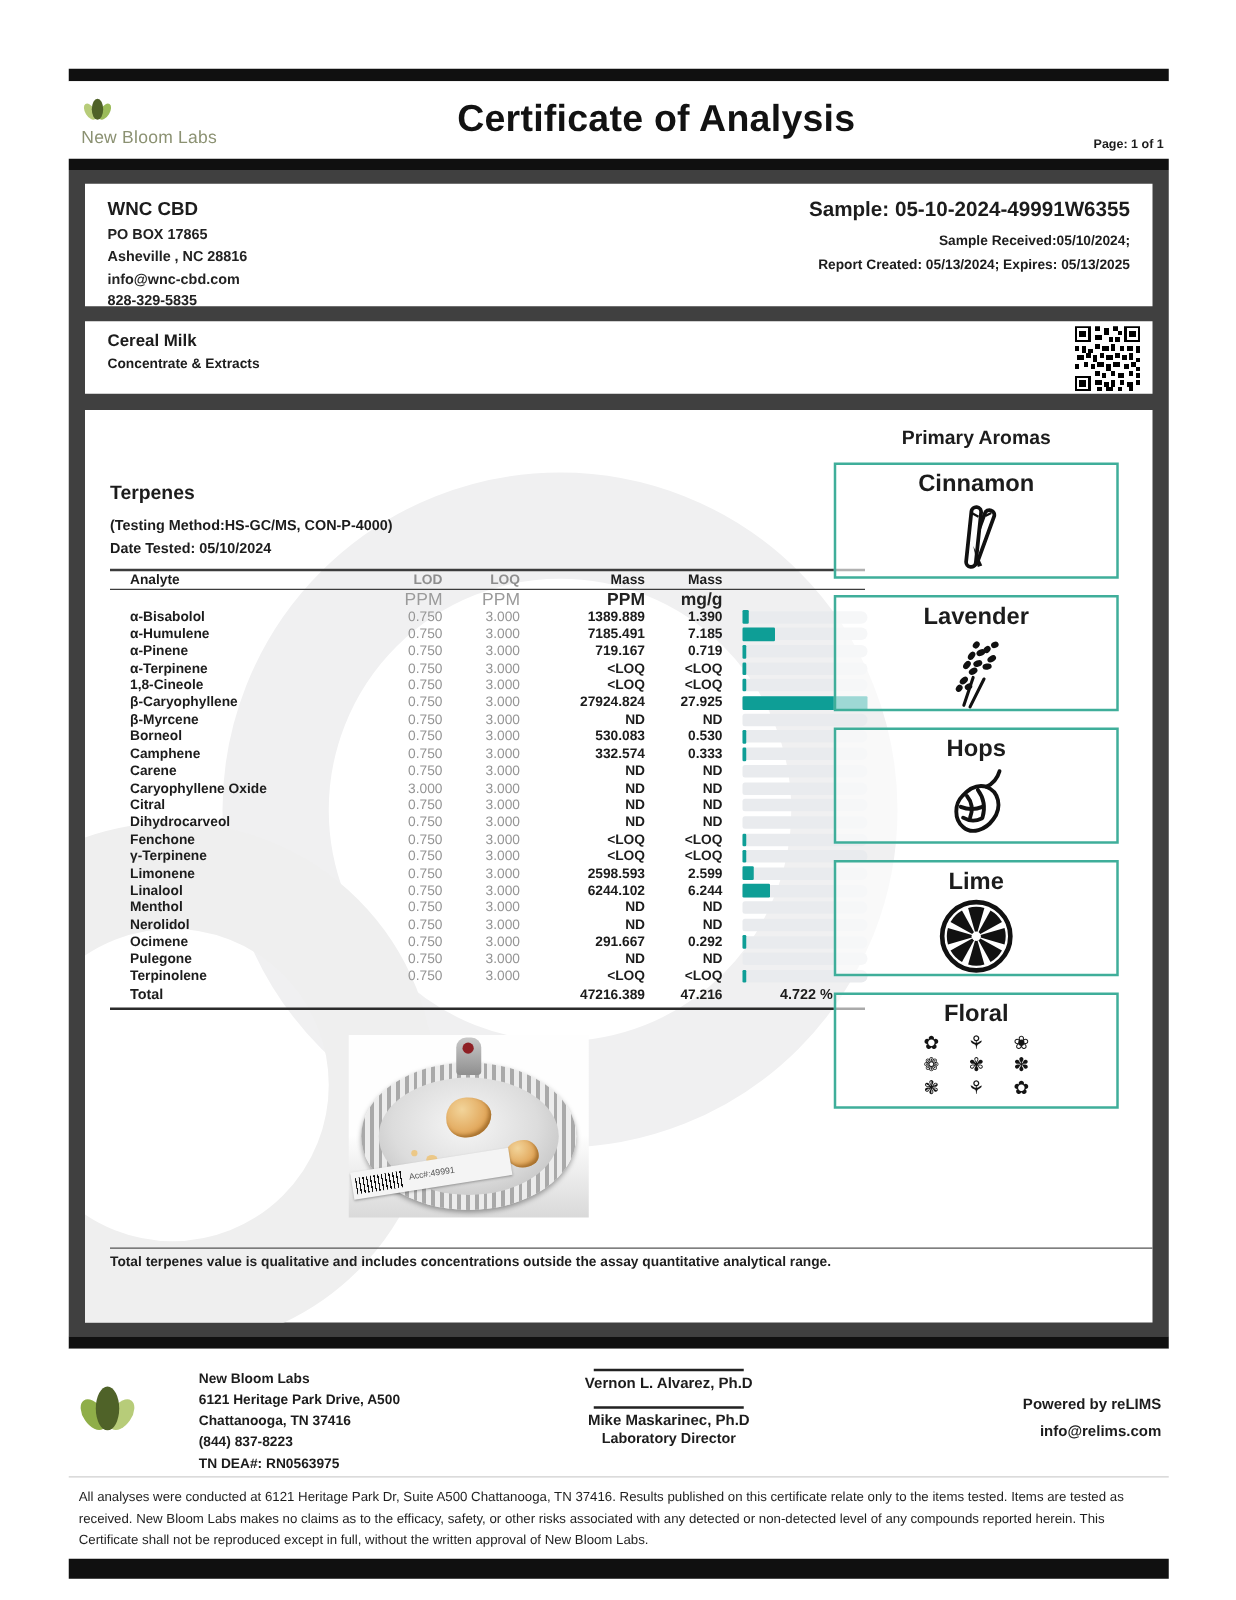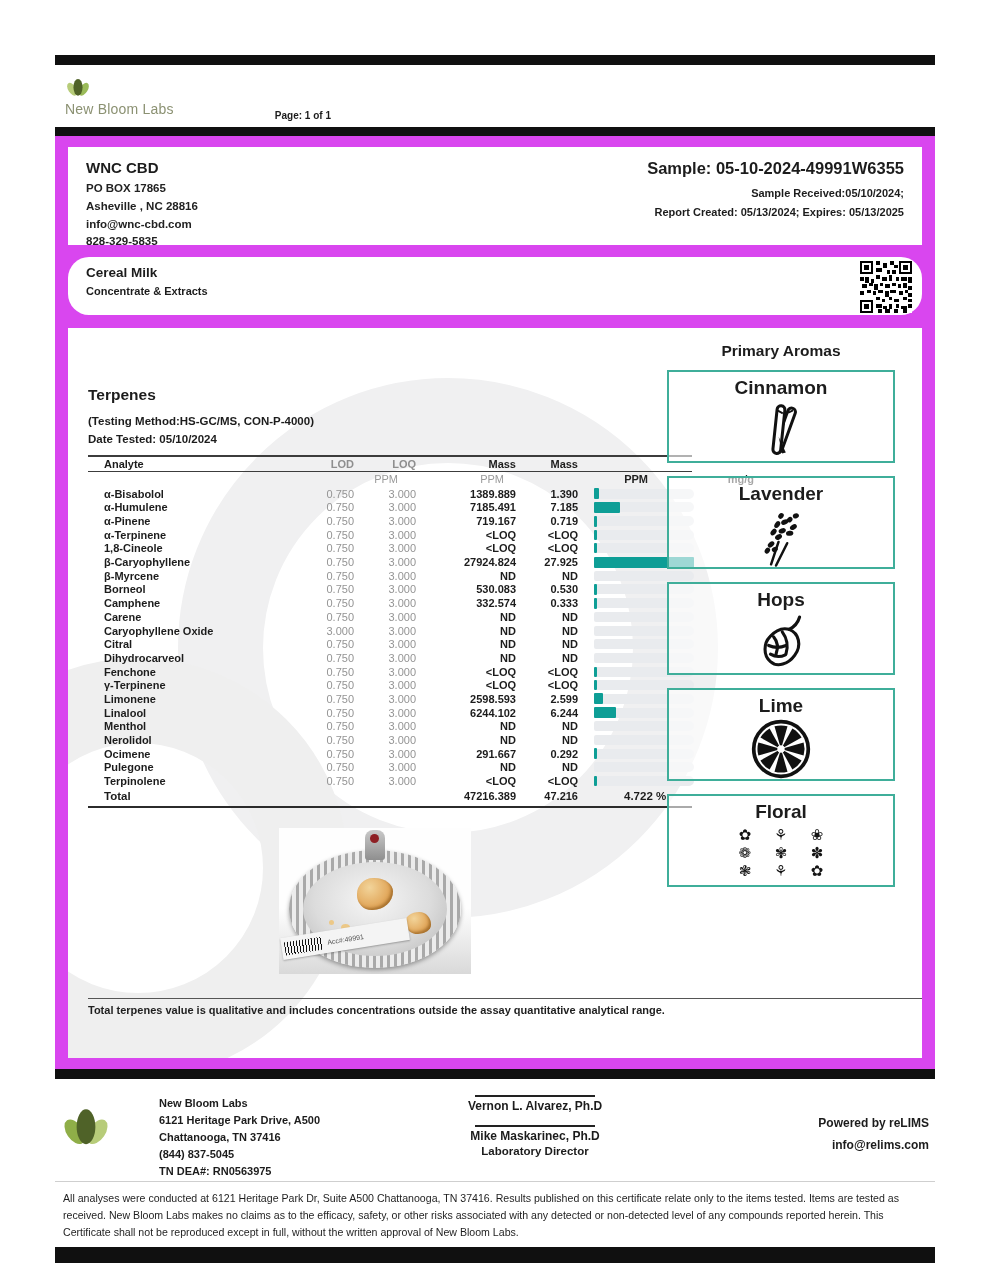--- a/index.html
+++ b/index.html
@@ -13,29 +13,29 @@
   .bb-bottom { height:16px; margin-top:6px; }
 
   
   .header { height:62px; display:flex; align-items:center; background:#fff; }
   .logo-block { width:170px; display:flex; flex-direction:column; align-items:flex-start; padding-left:10px; }
   .logo-name { font-size:14px; color:#8b9172; margin-top:1px; letter-spacing:0.2px; }
   .doc-title { flex:1; text-align:center; font-size:30px; font-weight:600; color:#121212; letter-spacing:0.2px; }
   .page-label { width:110px; text-align:right; font-size:10px; font-weight:600; padding-right:4px;margin-top:38px; }
 
   
-  .grayzone { background:#d946ef; padding:11px 13px 11px 13px; }
+  .grayzone { background:#404040; padding:11px 13px 11px 13px; }
   .card { background:#fff; }
   .card1 { height:98px; padding:12px 18px 0 18px; display:flex; margin-bottom:12px; }
   .client-name { font-size:15px; font-weight:700; margin-bottom:4px; }
   .client-line { font-size:11.5px; font-weight:600; color:#222; line-height:1.55; }
   .sample-block { margin-left:auto; text-align:right; }
   .sample-id { font-size:16.5px; font-weight:700; margin-bottom:6px; }
   .sample-line { font-size:11px; font-weight:600; line-height:1.7; }
-  .card2 { height:58px; padding:8px 14px 0 18px; position:relative; margin-bottom:13px;border-radius:21px; }
+  .card2 { height:58px; padding:8px 14px 0 18px; position:relative; margin-bottom:13px; }
   .product-name { font-size:13.5px; font-weight:700; margin-bottom:5px; }
   .product-type { font-size:11px; font-weight:700; }
   .qr { position:absolute; right:10px; top:4px; width:52px; height:52px; }
 
   
   .card3 { height:730px; position:relative; padding:14px 14px 0 14px; overflow:hidden; }
   .wm { position:absolute; border-radius:50%; border:85px solid #f0f0f1; z-index:0; }
   .wm1 { width:540px; height:540px; left:110px; top:50px; }
   .wm2 { width:420px; height:420px; left:-140px; top:330px; border-color:#efefef; }
   .card3 > .fg { position:relative; z-index:1;margin-top:44px; }
@@ -47,21 +47,21 @@
   .trow, .thead, .tunits { display:flex; align-items:center;justify-content:space-between; }
   .tc { flex:none; }
   .c-name { width:200px; padding-left:16px; text-align:left; }
   .c-lod { width:66px; text-align:right; }
   .c-loq { width:62px; text-align:right; }
   .c-ppm { width:100px; text-align:right; }
   .c-mgg { width:62px; text-align:right; }
   .c-bar { width:100px; margin-left:16px; display:flex; align-items:center; }
   .thead { border-top:2px solid #3c3c3c; border-bottom:1.5px solid #3c3c3c; height:17px; font-size:11px; font-weight:700; }
   .thead .c-lod, .thead .c-loq { color:#8e8e8e; }
-  .tunits { height:15px; font-size:11px;gap:44px; }
+  .tunits { height:15px; font-size:14px; }
   .tunits .c-lod, .tunits .c-loq { color:#9a9a9a; }
   .tunits .c-ppm, .tunits .c-mgg { font-weight:600; color:#222; }
   .trow { height:13.7px; font-size:11px; }
   .trow .c-name { font-weight:700; }
   .trow .c-lod, .trow .c-loq { color:#949494; }
   .trow .c-ppm, .trow .c-mgg { font-weight:700; }
   .rows-wrap { border-bottom:2.5px solid #2b2b2b; padding-bottom:2px; }
   .trow.total { height:16px; }
   .trow.total .c-name { font-weight:700; font-size:11.5px; }
   .trow.total .c-bar { font-weight:600; font-size:11.5px; padding-left:30px; }
@@ -123,20 +123,21 @@
 
     <div class="header">
       <div class="logo-block">
         <svg width="26" height="24" viewBox="0 0 40 36">
           <ellipse cx="11" cy="20" rx="6" ry="11" transform="rotate(-32 11 20)" fill="#b7cc79"></ellipse>
           <ellipse cx="29" cy="20" rx="6" ry="11" transform="rotate(32 29 20)" fill="#9bbb59"></ellipse>
           <ellipse cx="20" cy="17" rx="7" ry="13" fill="#4f6228"></ellipse>
         </svg>
         <span class="logo-name">New Bloom Labs</span>
       </div>
+      <div class="doc-title">Certificate of Analysis</div>
       <div class="page-label">Page: 1 of 1</div>
     </div>
 
     <div class="blackbar bb-mid"></div>
 
     <div class="grayzone">
 
       <div class="card card1">
         <div>
           <div class="client-name">WNC CBD</div>
@@ -628,21 +629,21 @@
     <div class="footer">
       <svg class="f-logo" width="46" height="54" viewBox="0 0 40 36">
         <ellipse cx="11" cy="21" rx="6.5" ry="11" transform="rotate(-34 11 21)" fill="#8fae48"></ellipse>
         <ellipse cx="29" cy="21" rx="6.5" ry="11" transform="rotate(34 29 21)" fill="#b7cc79"></ellipse>
         <ellipse cx="20" cy="17" rx="7.5" ry="14" fill="#4f6228"></ellipse>
       </svg>
       <div class="f-lab">
         <div>New Bloom Labs</div>
         <div>6121 Heritage Park Drive, A500</div>
         <div>Chattanooga, TN 37416</div>
-        <div>(844) 837-5045</div>
+        <div>(844) 837-8223</div>
         <div>TN DEA#: RN0563975</div>
       </div>
       <div class="f-sign">
         <div class="sig-line"></div>
         <div class="sig-name">Vernon L. Alvarez, Ph.D</div>
         <div class="sig-line"></div>
         <div class="sig-name sig-name2">Mike Maskarinec, Ph.D</div>
         <div class="sig-title">Laboratory Director</div>
       </div>
       <div class="f-powered">

